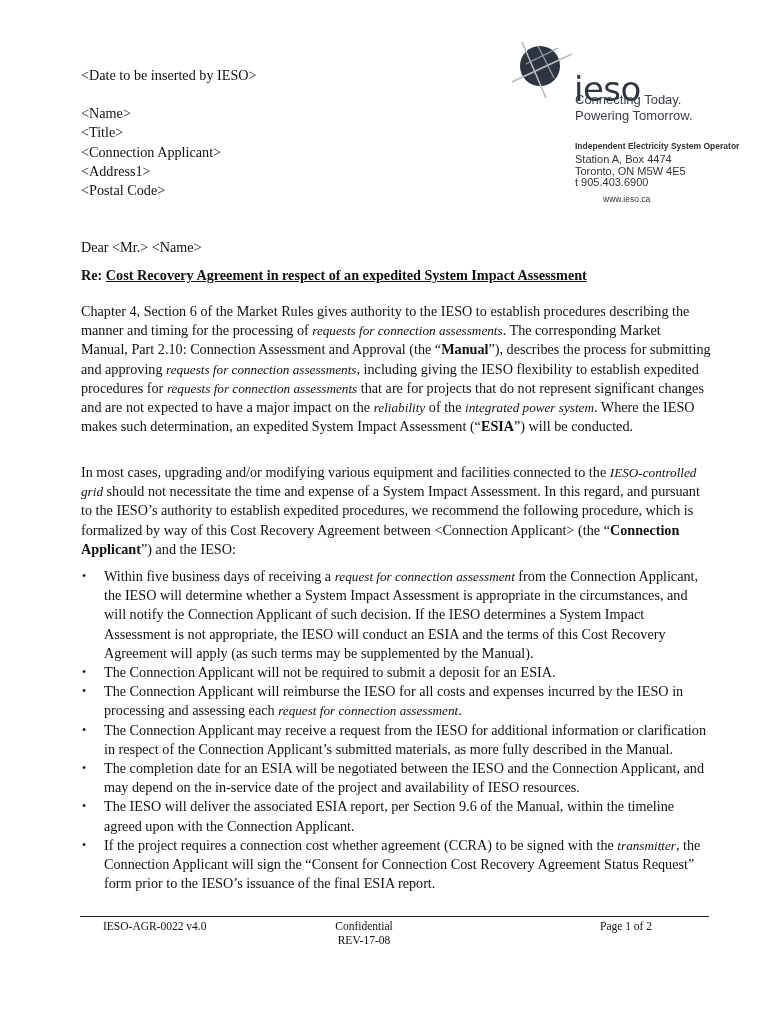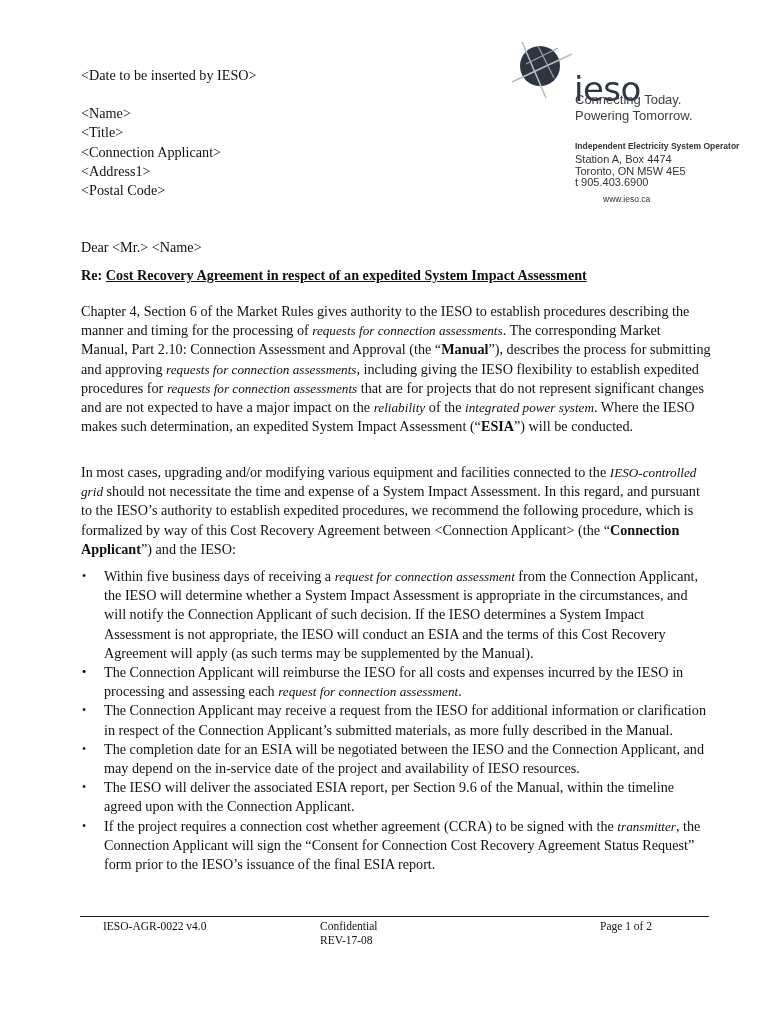--- a/index.html
+++ b/index.html
@@ -33,21 +33,21 @@
   em.term { font-size:13.2px; }
 
   .bullets { position:absolute; left:81px; top:567px; width:632px; margin:0; padding:0; list-style:none;
              font-size:14.2px; line-height:19.2px; }
   .bullets li { position:relative; padding-left:23px; }
   .bullets li .dot { position:absolute; left:1px; top:0; font-size:12px; }
 
   .footer-rule { position:absolute; left:80px; top:916px; width:629px; height:0; border-top:1.3px solid #222; }
   .footer { position:absolute; top:919px; font-size:11.5px; line-height:14px; color:#111; }
   .footer.left { left:103px; }
-  .footer.center { left:320px; width:120px; text-align:left; }
+  .footer.center { left:304px; width:120px; text-align:center; }
   .footer.right { left:600px; }
 </style>
 </head>
 <body>
 
 <div class="page">
 
   <div class="logo">
     <svg width="66" height="66" viewBox="0 0 66 66">
       <circle cx="28" cy="28" r="20" fill="#2e3540"></circle>
@@ -89,21 +89,21 @@
   <div class="text para p1">
     <span>Chapter 4, Section 6 of the Market Rules gives authority to the IESO to establish procedures describing the manner and timing for the processing of </span><em class="term">requests for connection assessments</em><span>. The corresponding Market Manual, Part 2.10: Connection Assessment and Approval (the “</span><b>Manual</b><span>”), describes the process for submitting and approving </span><em class="term">requests for connection assessments</em><span>, including giving the IESO flexibility to establish expedited procedures for </span><em class="term">requests for connection assessments</em><span> that are for projects that do not represent significant changes and are not expected to have a major impact on the </span><em class="term">reliability</em><span> of the </span><em class="term">integrated power system</em><span>.  Where the IESO makes such determination, an expedited System Impact Assessment (“</span><b>ESIA</b><span>”) will be conducted.</span>
   </div>
 
   <div class="text para p2">
     <span>In most cases, upgrading and/or modifying various equipment and facilities connected to the </span><em class="term">IESO-controlled grid</em><span> should not necessitate the time and expense of a System Impact Assessment.  In this regard, and pursuant to the IESO’s authority to establish expedited procedures, we recommend the following procedure, which is formalized by way of this Cost Recovery Agreement between &lt;Connection Applicant&gt; (the “</span><b>Connection Applicant</b><span>”) and the IESO:</span>
   </div>
 
   <ul class="bullets">
     <li><span class="dot">•</span><span>Within five business days of receiving a </span><em class="term">request for connection assessment</em><span> from the Connection Applicant, the IESO will determine whether a System Impact Assessment is appropriate in the circumstances, and will notify the Connection Applicant of such decision. If the IESO determines a System Impact Assessment is not appropriate, the IESO will conduct an ESIA and the terms of this Cost Recovery Agreement will apply (as such terms may be supplemented by the Manual).</span></li>
-    <li><span class="dot">•</span></li>
+    <li><span class="dot">•</span><span>The Connection Applicant will not be required to submit a deposit for an ESIA.</span></li>
     <li><span class="dot">•</span><span>The Connection Applicant will reimburse the IESO for all costs and expenses incurred by the IESO in processing and assessing each </span><em class="term">request for connection assessment</em><span>.</span></li>
     <li><span class="dot">•</span><span>The Connection Applicant may receive a request from the IESO for additional information or clarification in respect of the Connection Applicant’s submitted materials, as more fully described in the Manual.</span></li>
     <li><span class="dot">•</span><span>The completion date for an ESIA will be negotiated between the IESO and the Connection Applicant, and may depend on the in-service date of the project and availability of IESO resources.</span></li>
     <li><span class="dot">•</span><span>The IESO will deliver the associated ESIA report, per Section 9.6 of the Manual, within the timeline agreed upon with the Connection Applicant.</span></li>
     <li><span class="dot">•</span><span>If the project requires a connection cost whether agreement (CCRA) to be signed with the </span><em class="term">transmitter</em><span>, the Connection Applicant will sign the “Consent for Connection Cost Recovery Agreement Status Request” form prior to the IESO’s issuance of the final ESIA report.</span></li>
   </ul>
 
   <div class="footer-rule"></div>
   <div class="footer left">IESO-AGR-0022 v4.0</div>
   <div class="footer center">

